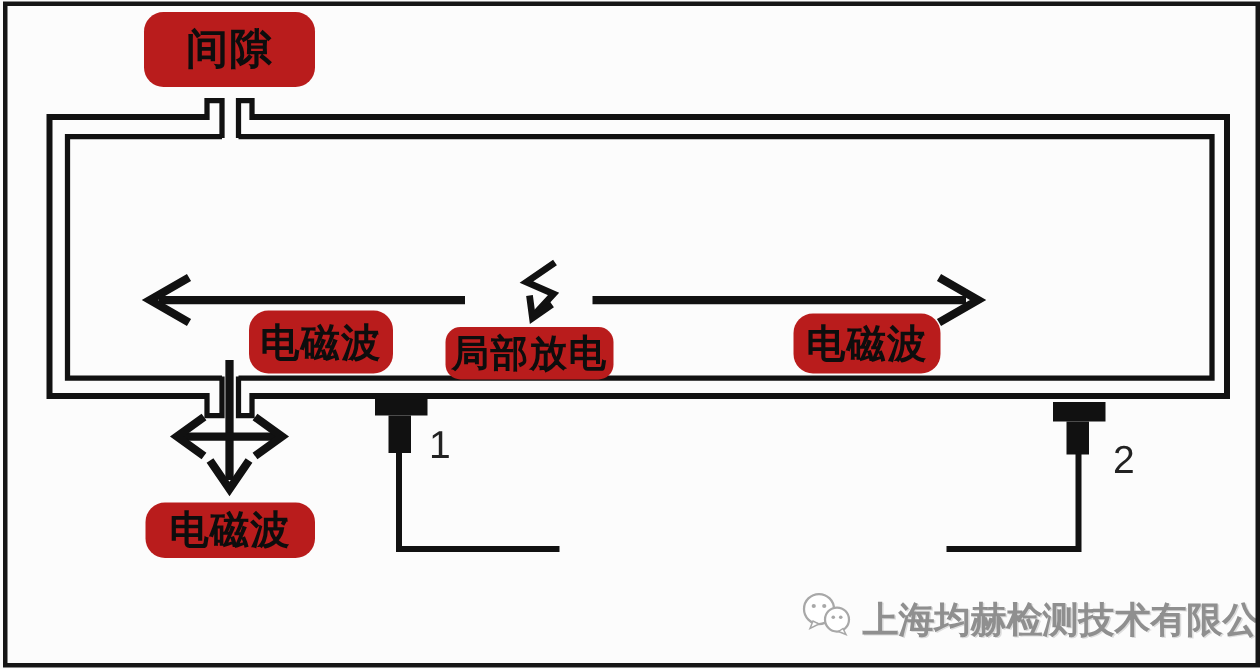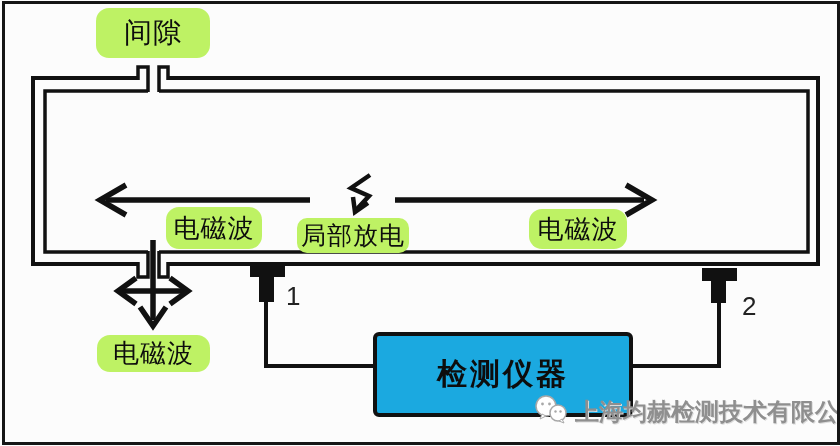--- a/index.html
+++ b/index.html
@@ -6,23 +6,23 @@
   #stage{
     position:relative;width:840px;height:446px;background:#fcfcfc;
     font-family:"Liberation Sans", sans-serif;overflow:hidden;
   }
   .frame{
     position:absolute;left:2px;top:1px;width:832px;height:438px;
     border:3px solid #161616;pointer-events:none;
   }
   svg.linework{position:absolute;left:0;top:0;}
   .cyan-box{
-    position:absolute;background:#bef264;color:#0d0d0d;
+    position:absolute;background:#b91c1c;color:#0d0d0d;
     display:flex;align-items:center;justify-content:center;
-    font-weight:normal;border-radius:13px;letter-spacing:1px;
+    font-weight:bold;border-radius:13px;letter-spacing:1px;
   }
   .busbar{
     position:absolute;left:59px;top:122px;width:734px;height:36px;
     background:#1ba9e0;display:flex;align-items:center;justify-content:center;
     font-weight:bold;font-size:27px;color:#0d0d0d;letter-spacing:2px;
   }
   .gap-box{left:96px;top:8px;width:114px;height:50px;font-size:28px;}
   .em-left{left:166px;top:207px;width:96px;height:42px;font-size:26px;}
   .pd-box{left:297px;top:218px;width:112px;height:35px;font-size:25px;border-radius:10px;}
   .em-right{left:529px;top:209px;width:98px;height:40px;font-size:26px;}
@@ -102,21 +102,20 @@
 
   <div class="cyan-box gap-box">间隙</div>
   <div class="cyan-box em-left">电磁波</div>
   <div class="cyan-box pd-box">局部放电</div>
   <div class="cyan-box em-right">电磁波</div>
   <div class="cyan-box em-bottom">电磁波</div>
 
   <div class="sensor-num num1">1</div>
   <div class="sensor-num num2">2</div>
 
-  <div class="instrument">检测仪器</div>
 
   <div class="watermark">
     <span style="display:inline-block;">
       <svg width="36" height="32" viewBox="0 0 36 32">
         <circle cx="13" cy="12" r="10" fill="#ffffff" stroke="#a8a8a8" stroke-width="1.5"></circle>
         <path d="M9,20 L7,25 L13,22 Z" fill="#ffffff" stroke="#a8a8a8" stroke-width="1"></path>
         <circle cx="9.5" cy="10" r="1.4" fill="#a8a8a8"></circle>
         <circle cx="16.5" cy="10" r="1.4" fill="#a8a8a8"></circle>
         <circle cx="25" cy="19" r="8" fill="#ffffff" stroke="#a8a8a8" stroke-width="1.5"></circle>
         <path d="M29,25 L31,29 L26,27 Z" fill="#ffffff" stroke="#a8a8a8" stroke-width="1"></path>

